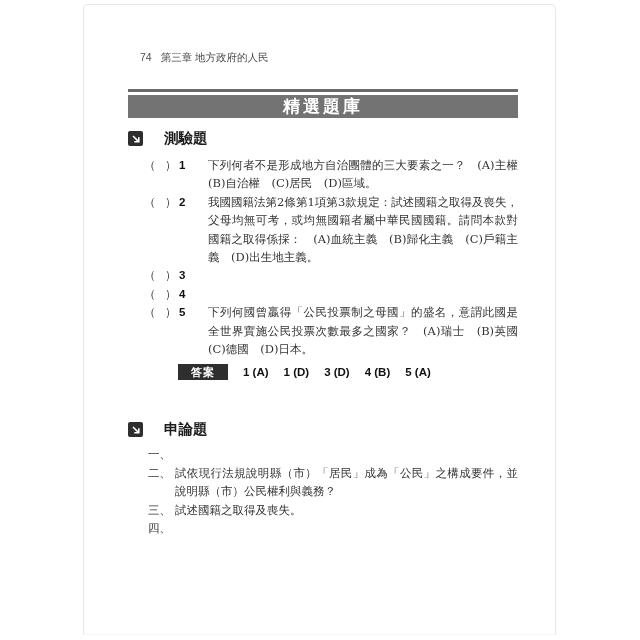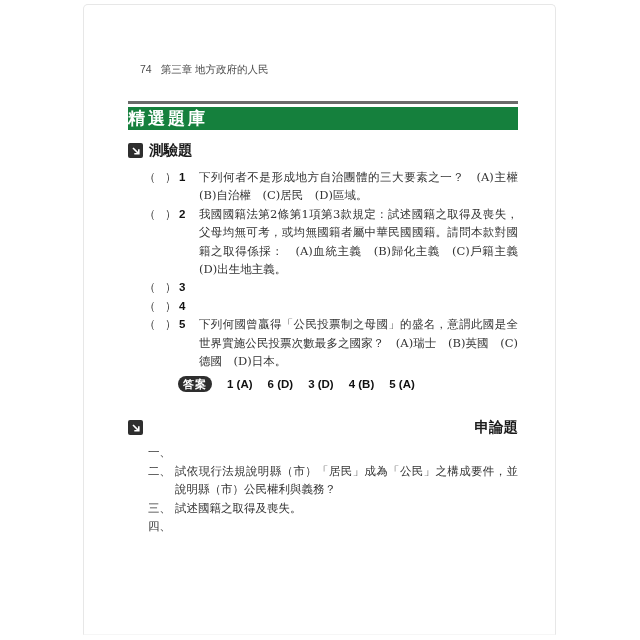--- a/index.html
+++ b/index.html
@@ -16,56 +16,57 @@
     position: absolute;
     left: 83px; top: 4px;
     width: 473px; height: 631px;
     background: #fff;
     border: 1px solid #e7e7e7;
     border-bottom-color: #f6f6f6;
     border-radius: 5px 5px 0 0;
   }
   .content {
     position: absolute;
-    left: 44px; top: 16px;
+    left: 44px; top: 4px;
     width: 390px;
   }
   
   .running-header {
     margin-top: 42px;
     padding-left: 12px;
     font-family: "Liberation Sans", "DejaVu Sans", sans-serif;
     font-size: 10.5px;
     color: #4d4d4d;
     display: flex;
     gap: 9px;
     line-height: 13px;
   }
   
   .banner-wrap { margin-top: 25px; }
   .banner-line { height: 3px; background: #6a6a6a; }
   .banner-bar {
     margin-top: 3px;
     height: 23px;
-    background: #15803d;
+    background: #737373;
     color: #ffffff;
+    text-align: center;
     line-height: 23px;
     font-family: "Liberation Sans", "DejaVu Sans", sans-serif;
     font-size: 17px;
     font-weight: bold;
     letter-spacing: 3px;
   }
   
   .section-head {
     margin-top: 12px;
     display: flex;
     align-items: center;
-    gap: 6px;
-  }
-  .section-head.essay-head { margin-top: 27px; justify-content: space-between; }
+    gap: 21px;
+  }
+  .section-head.essay-head { margin-top: 41px; }
   .sec-icon {
     width: 15px; height: 15px;
     background: #2e2e2e;
     border-radius: 2px;
     display: inline-flex;
     align-items: center;
     justify-content: center;
     flex: none;
   }
   .sec-title {
@@ -92,44 +93,43 @@
   }
   .q-num {
     flex: none;
     width: 13px;
     font-family: "Liberation Sans", "DejaVu Sans", sans-serif;
     font-weight: bold;
     color: #111;
   }
   .q-text {
     flex: 1;
-    margin-left: 7px;
+    margin-left: 16px;
     text-align: justify;
   }
   
   .answer-row {
     margin-top: 6px;
     margin-left: 50px;
     display: flex;
     align-items: center;
     gap: 15px;
     font-family: "Liberation Sans", "DejaVu Sans", sans-serif;
     font-size: 11.5px;
     font-weight: bold;
     color: #111;
   }
   .answer-badge {
     background: #2e2e2e;
     color: #ffffff;
     font-size: 11px;
     font-weight: bold;
-    padding: 2px 5px;
+    padding: 2px 13px;
     line-height: 12px;
     letter-spacing: 1px;
-    border-radius: 8px;
   }
   
   .essay-list {
     margin-top: 7px;
     font-size: 11.5px;
     line-height: 18.4px;
     color: #333;
   }
   .essay-row { display: flex; }
   .e-num { flex: none; margin-left: 20px; width: 27px; }
@@ -183,21 +183,21 @@
         <div class="q-row">
           <span class="q-blank">（　）</span>
           <span class="q-num">5</span>
           <span class="q-text">下列何國曾贏得「公民投票制之母國」的盛名，意謂此國是全世界實施公民投票次數最多之國家？　(A)瑞士　(B)英國　(C)德國　(D)日本。</span>
         </div>
       </div>
 
       <div class="answer-row">
         <span class="answer-badge">答案</span>
         <span class="answer-item">1 (A)</span>
-        <span class="answer-item">6 (D)</span>
+        <span class="answer-item">1 (D)</span>
         <span class="answer-item">3 (D)</span>
         <span class="answer-item">4 (B)</span>
         <span class="answer-item">5 (A)</span>
       </div>
 
       <div class="section-head essay-head">
         <span class="sec-icon">
           <svg width="10" height="10" viewBox="0 0 10 10">
               <path d="M2 2 L7.1 7.1 M7.8 3.3 V7.8 H3.3" stroke="#ffffff" stroke-width="1.6" fill="none"></path>
             </svg>

